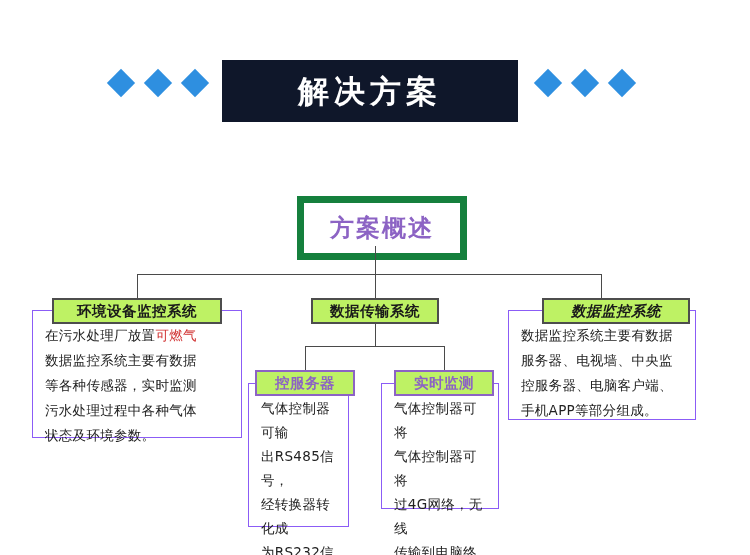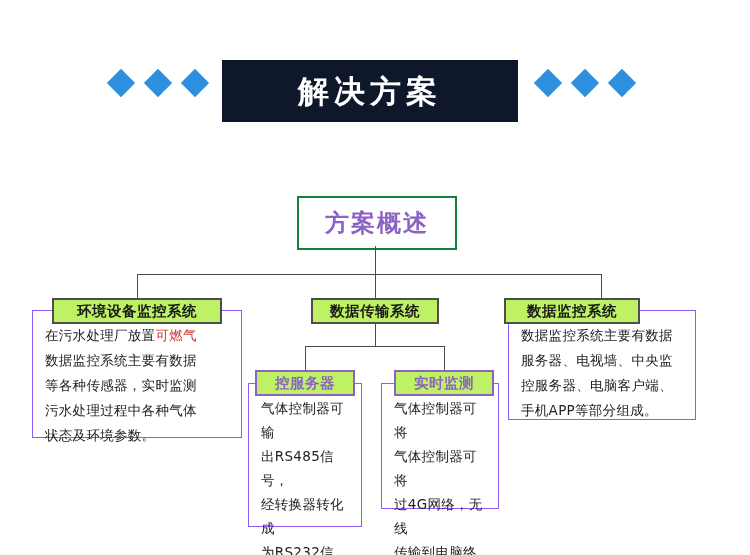--- a/index.html
+++ b/index.html
@@ -57,21 +57,21 @@
     line-height: 1;
   }
 
   
   #overview-box {
     position: absolute;
     left: 297px;
     top: 196px;
     width: 156px;
     height: 50px;
-    border: 2px solid #15803d;
+    border: 7px solid #15803d;
     background: #ffffff;
     display: flex;
     align-items: center;
     justify-content: center;
   }
   #overview-box .ov-text {
     color: #8c63c4;
     font-size: 24px;
     font-weight: bold;
     letter-spacing: 2px;
@@ -101,21 +101,21 @@
     font-weight: bold;
     color: #1a1a1a;
     letter-spacing: 0.5px;
     white-space: nowrap;
   }
   .label-box.purple { border-color: #8c63c4; }
   .label-box.purple .lb-text { color: #8c63c4; }
 
   #lbl-env   { left: 52px;  top: 298px; width: 170px; height: 26px; }
   #lbl-data-trans { left: 311px; top: 298px; width: 128px; height: 26px; }
-  #lbl-data-mon   { left: 504px; top: 298px; width: 136px; height: 26px; }
+  #lbl-data-mon   { left: 542px; top: 298px; width: 148px; height: 26px; font-style: italic; }
   #lbl-wired   { left: 255px; top: 370px; width: 100px; height: 26px; }
   #lbl-wireless{ left: 394px; top: 370px; width: 100px; height: 26px; }
 
   
   .content-box {
     position: absolute;
     border: 1px solid #8b5cf6;
     background: #ffffff;
     box-sizing: border-box;
     padding: 12px 10px 10px 12px;
@@ -130,21 +130,21 @@
   }
   .content-box .hl { color: #d03030; }
 
   #box-env {
     left: 32px; top: 310px; width: 210px; height: 128px;
   }
   #box-data-mon {
     left: 508px; top: 310px; width: 188px; height: 110px;
   }
   #box-wired {
-    left: 248px; top: 383px; width: 114px; height: 144px;
+    left: 248px; top: 383px; width: 101px; height: 144px;
   }
   #box-wireless {
     left: 381px; top: 383px; width: 118px; height: 126px;
   }
   #box-wired p, #box-wireless p {
     line-height: 24px;
   }
 </style>
 </head>
 <body>

